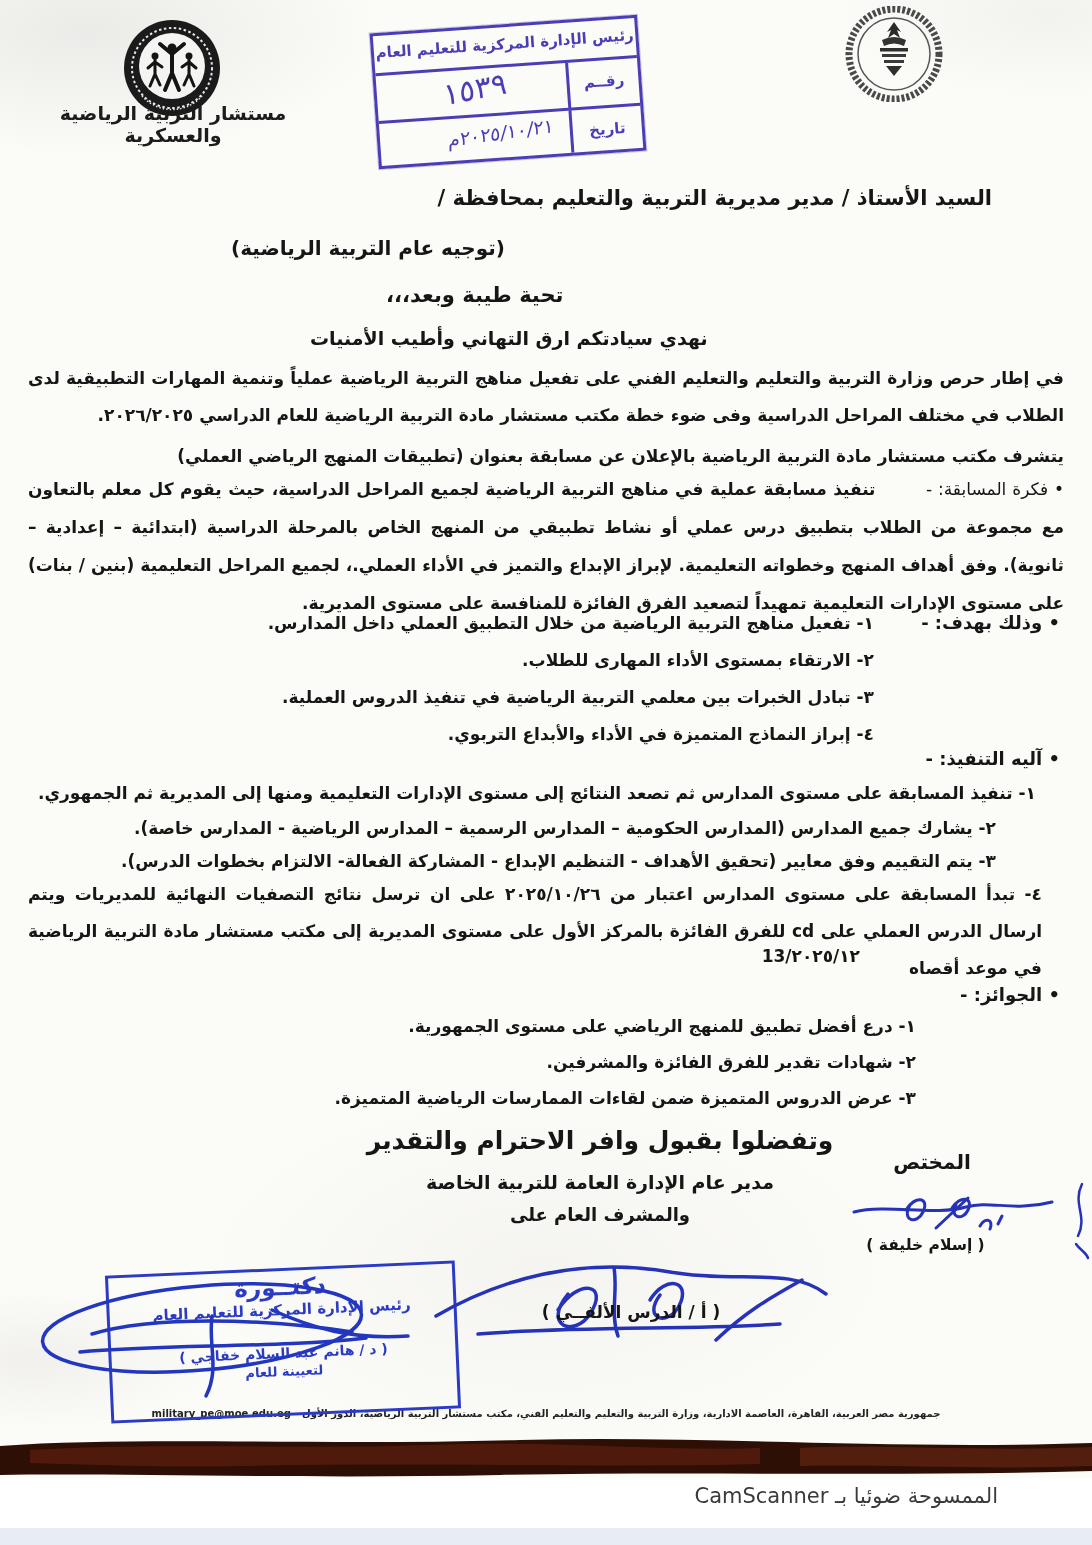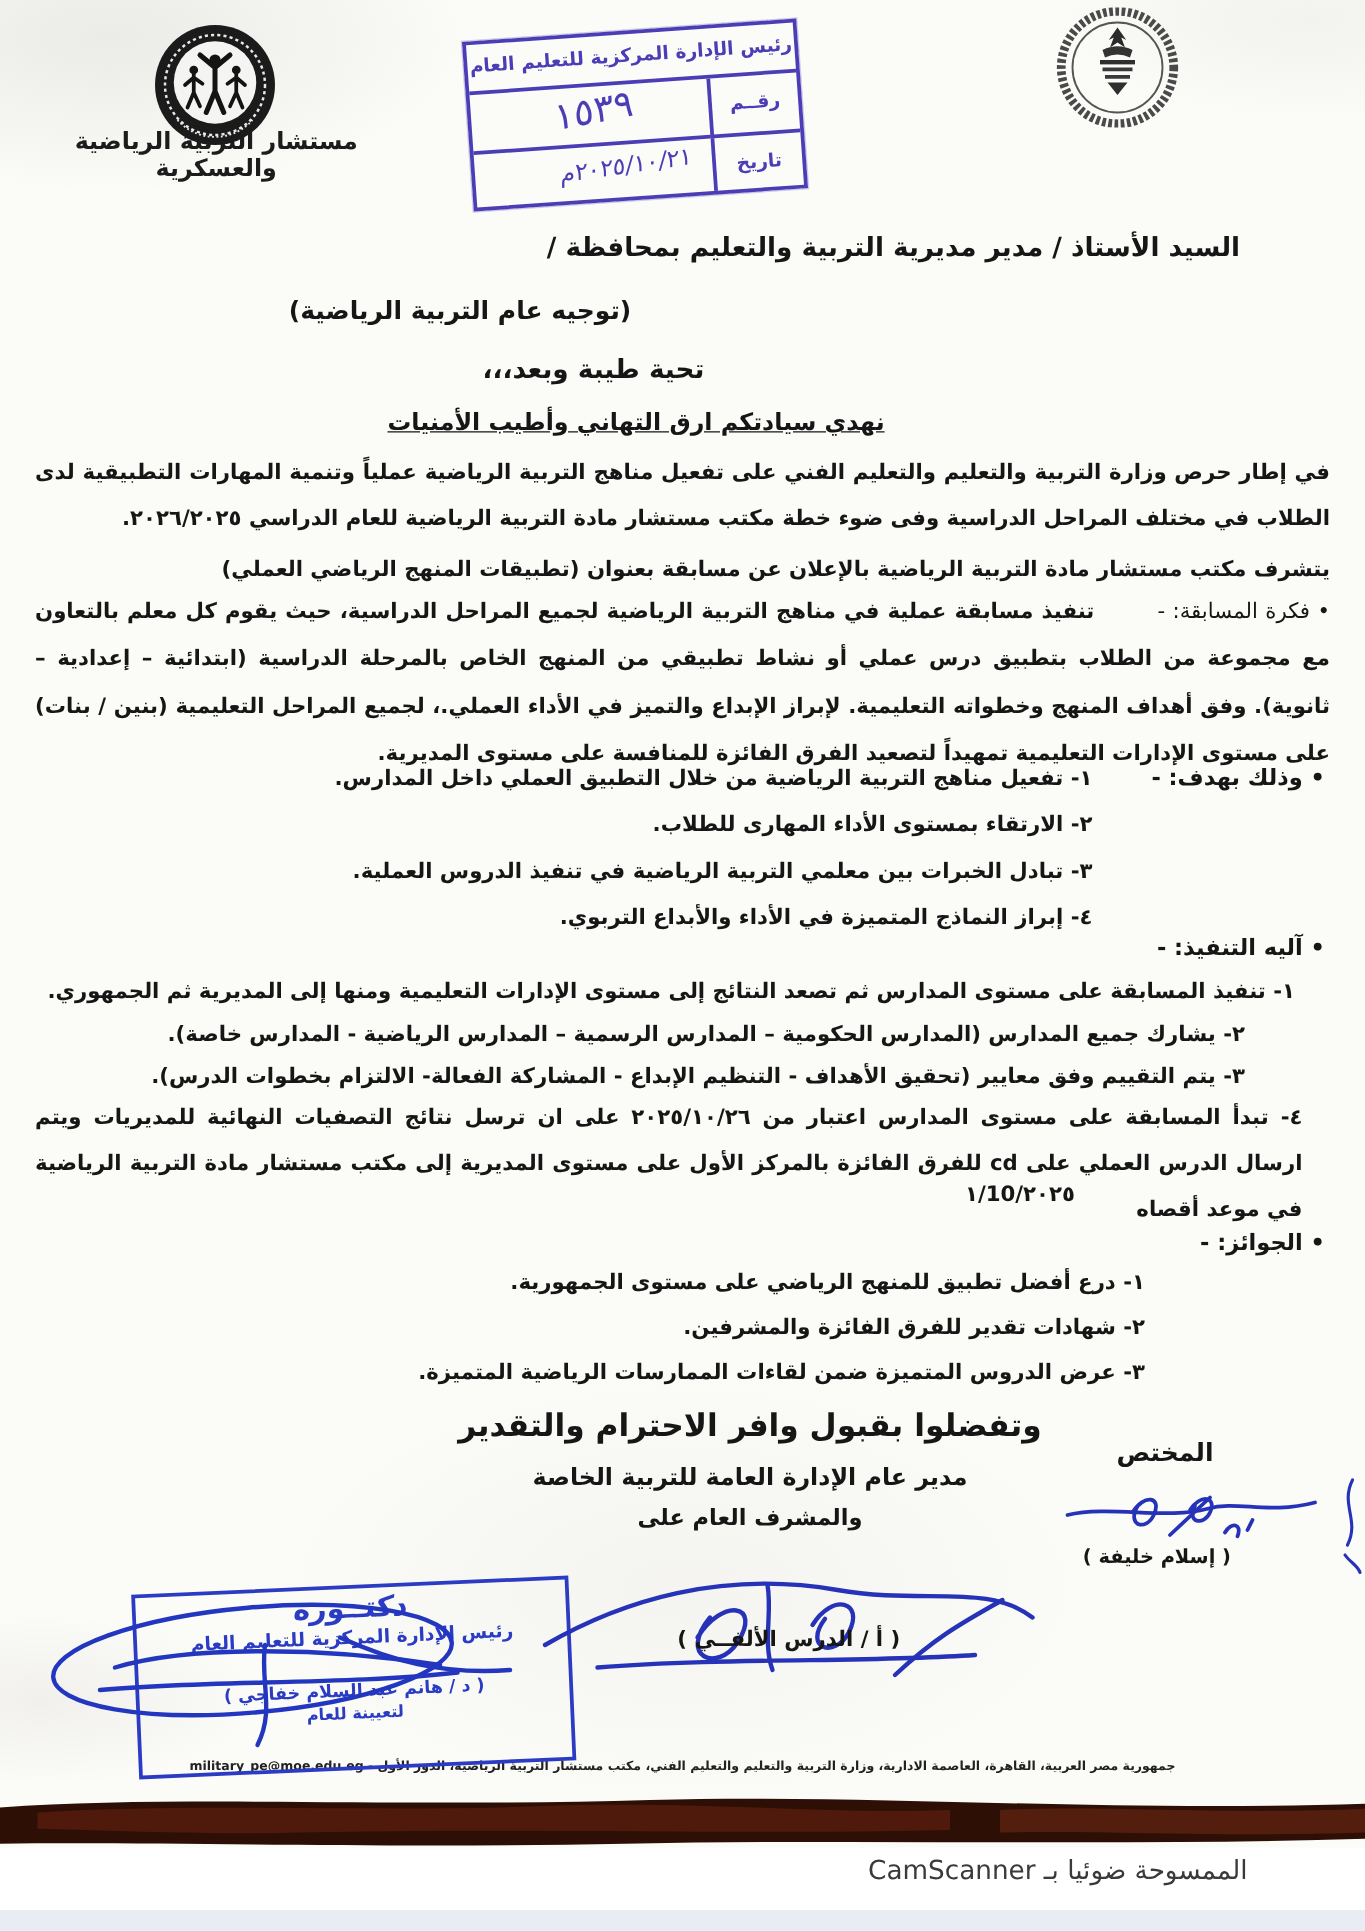--- a/index.html
+++ b/index.html
@@ -44,21 +44,21 @@
     text-align:center;padding-top:12px;}
   .registry-stamp .lbl.rowline{border-bottom:3px solid #4a3db6;}
   .registry-stamp .val{position:relative;}
   .registry-stamp .val.rowline{border-bottom:3px solid #4a3db6;}
   .hand-num{position:absolute;right:60px;top:2px;font-size:30px;transform:rotate(-7deg) skewX(-6deg);}
   .hand-date{position:absolute;right:16px;top:6px;font-size:19px;transform:rotate(-4deg) skewX(-8deg);white-space:nowrap;}
   
   .addressee{right:100px;top:186px;font-size:21px;font-weight:bold;}
   .addressee-dept{left:231px;top:236px;font-size:20px;font-weight:bold;}
   .greeting{left:386px;top:283px;font-size:21px;font-weight:bold;}
-  .salutation{left:310px;top:327px;font-size:19px;font-weight:bold;text-decoration:underline;}
+  .salutation{left:310px;top:327px;font-size:19px;font-weight:bold;}
   
   .body-par{left:28px;right:28px;text-align:justify;font-size:17px;font-weight:bold;line-height:37px;}
   .p-intro{top:360px;}
   .p-announce{top:438px;text-align:right;}
   .p-idea{top:470px;line-height:38px;}
   .sec-head{right:32px;font-size:18px;font-weight:bold;white-space:nowrap;}
   .li{position:absolute;font-size:17px;font-weight:bold;white-space:nowrap;direction:rtl;}
   
   .goal-li{right:218px;}
   
@@ -154,21 +154,21 @@
   <div class="abs ar li goal-li" style="top:613px;">١- تفعيل مناهج التربية الرياضية من خلال التطبيق العملي داخل المدارس.</div>
   <div class="abs ar li goal-li" style="top:650px;">٢- الارتقاء بمستوى الأداء المهارى للطلاب.</div>
   <div class="abs ar li goal-li" style="top:687px;">٣- تبادل الخبرات بين معلمي التربية الرياضية في تنفيذ الدروس العملية.</div>
   <div class="abs ar li goal-li" style="top:724px;">٤- إبراز النماذج المتميزة في الأداء والأبداع التربوي.</div>
 
   <div class="abs ar sec-head" style="top:748px;">• آليه التنفيذ: -</div>
   <div class="abs ar li mech-li" style="top:783px;">١- تنفيذ المسابقة على مستوى المدارس ثم تصعد النتائج إلى مستوى الإدارات التعليمية ومنها إلى المديرية ثم الجمهوري.</div>
   <div class="abs ar li mech-li indent2" style="top:818px;">٢- يشارك جميع المدارس (المدارس الحكومية – المدارس الرسمية – المدارس الرياضية - المدارس خاصة).</div>
   <div class="abs ar li mech-li indent2" style="top:851px;">٣- يتم التقييم وفق معايير (تحقيق الأهداف - التنظيم الإبداع - المشاركة الفعالة- الالتزام بخطوات الدرس).</div>
   <div class="abs ar mech-wrap">٤- تبدأ المسابقة على مستوى المدارس اعتبار من ٢٠٢٥/١٠/٢٦ على ان ترسل نتائج التصفيات النهائية للمديريات ويتم ارسال الدرس العملي على cd للفرق الفائزة بالمركز الأول على مستوى المديرية إلى مكتب مستشار مادة التربية الرياضية في موعد أقصاه</div>
-  <div class="abs ar mech-deadline">٢٠٢٥/10/١</div>
+  <div class="abs ar mech-deadline">٢٠٢٥/١٢/13</div>
 
   <div class="abs ar sec-head" style="top:984px;">• الجوائز: -</div>
   <div class="abs ar li prize-li" style="top:1016px;">١- درع أفضل تطبيق للمنهج الرياضي على مستوى الجمهورية.</div>
   <div class="abs ar li prize-li" style="top:1052px;">٢- شهادات تقدير للفرق الفائزة والمشرفين.</div>
   <div class="abs ar li prize-li" style="top:1088px;">٣- عرض الدروس المتميزة ضمن لقاءات الممارسات الرياضية المتميزة.</div>
 
   <div class="abs ar closing-block">
     <div class="closing-main">وتفضلوا بقبول وافر الاحترام والتقدير</div>
     <div class="signer1">مدير عام الإدارة العامة للتربية الخاصة</div>
     <div class="signer2">والمشرف العام على</div>

